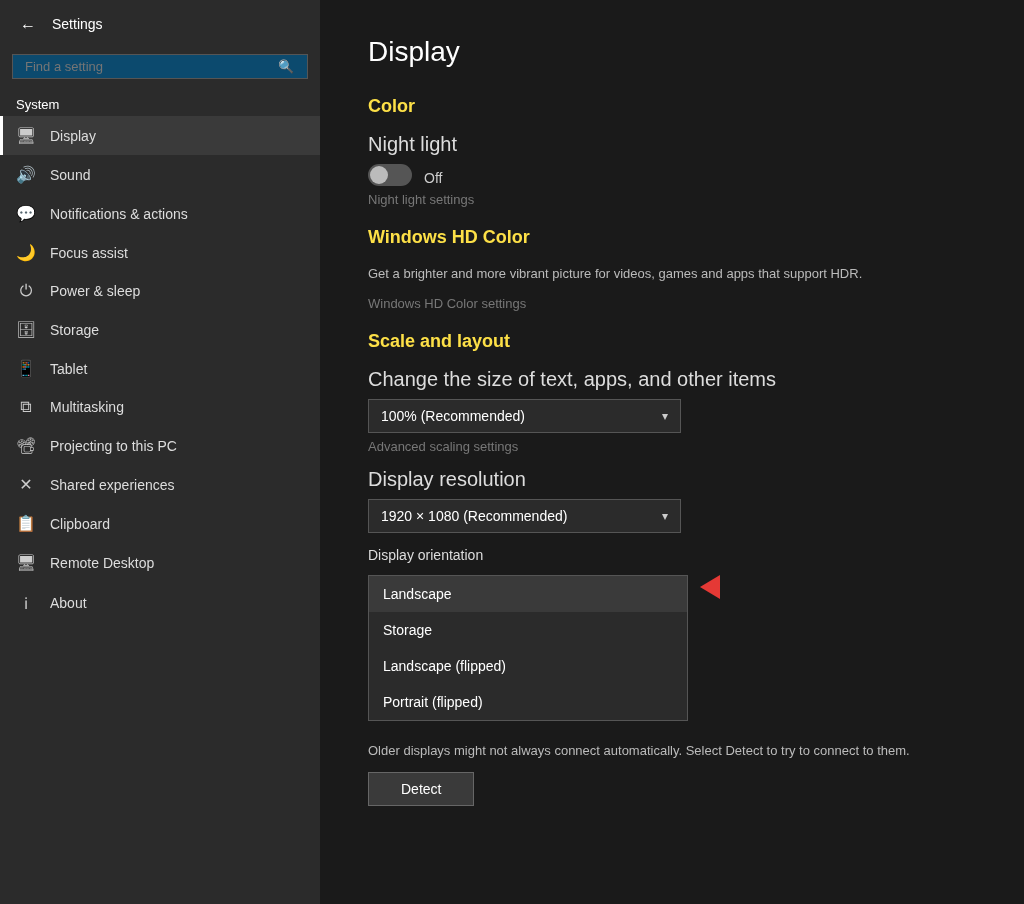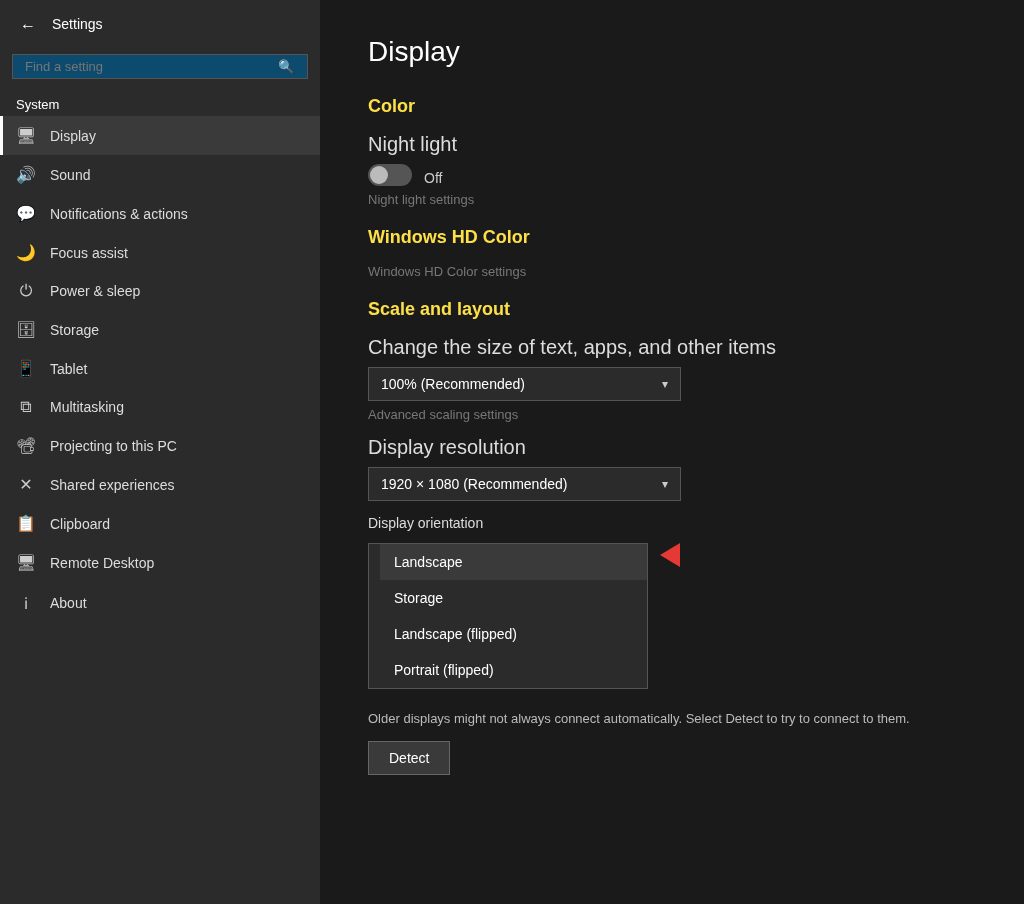--- a/index.html
+++ b/index.html
@@ -184,25 +184,24 @@
       margin-bottom: 6px;
     }
 
     .dropdown .chevron {
       font-size: 12px;
       color: #ccc;
     }
 
     
     .dropdown-open-container {
-      width: 280px;
+      width: 320px;
       background: #2b2b2b;
       border: 1px solid #555;
       position: relative;
-      padding-left: 11px;
     }
 
     .dropdown-option {
       padding: 10px 14px;
       font-size: 14px;
       color: #fff;
       cursor: pointer;
     }
 
     .dropdown-option.selected {
@@ -239,21 +238,21 @@
       font-size: 13px;
       color: #bbb;
       margin-bottom: 12px;
       line-height: 1.5;
     }
 
     .detect-btn {
       background: #3a3a3a;
       border: 1px solid #666;
       color: #fff;
-      padding: 8px 20px;
+      padding: 8px 32px;
       font-size: 14px;
       cursor: pointer;
     }
 
     .orientation-label {
       font-size: 14px;
       color: #ddd;
       margin-bottom: 12px;
     }
   </style>
@@ -340,20 +339,21 @@
     <div class="toggle">
       <div class="toggle-knob"></div>
     </div>
     <span class="toggle-label">Off</span>
   </div>
   <div class="dimmed">Night light settings</div>
 
   <div class="section-divider"></div>
 
   <h2 class="section-title">Windows HD Color</h2>
+  <p class="body-text">Get a brighter and more vibrant picture for videos, games and apps that support HDR.</p>
   <div class="dimmed">Windows HD Color settings</div>
 
   <div class="section-divider"></div>
 
   <h2 class="section-title">Scale and layout</h2>
   <div class="label">Change the size of text, apps, and other items</div>
   <div class="dropdown">
     <span>100% (Recommended)</span>
     <span class="chevron">▾</span>
   </div>

